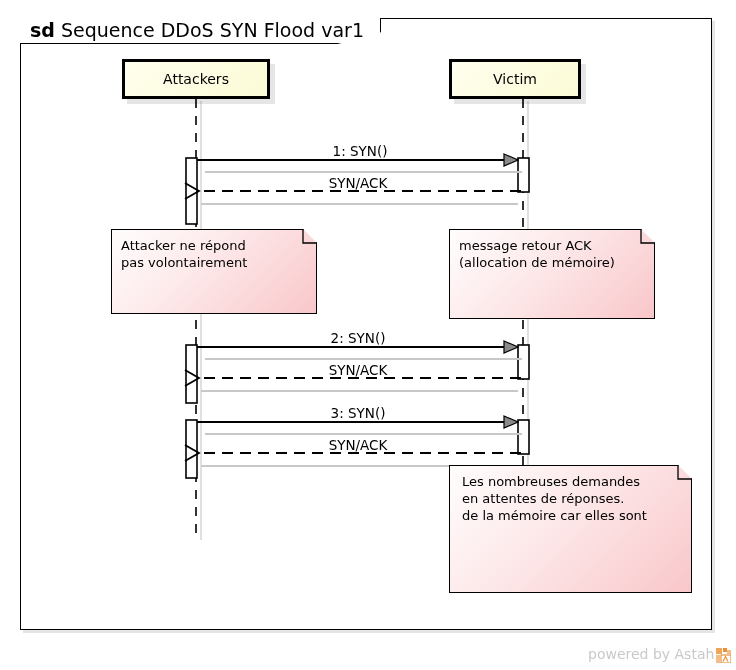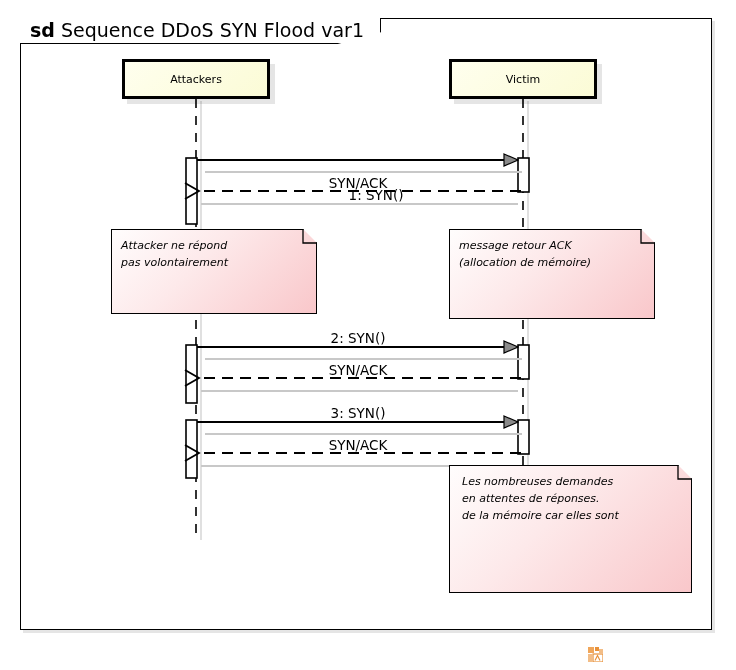--- a/index.html
+++ b/index.html
@@ -50,37 +50,36 @@
 
   
   .lifeline-head {
     box-sizing: border-box;
     border: 3px solid #000000;
     background: linear-gradient(135deg, #ffffee 0%, #fbfbd6 100%);
     box-shadow: 5px 5px 0 0 rgba(0,0,0,0.10);
     display: flex;
     align-items: center;
     justify-content: center;
-    font-size: 11px;
+    font-size: 14px;
     color: #000000;
   }
 
   
   .note {
     box-sizing: border-box;
     border: 1.4px solid #000000;
     background: linear-gradient(135deg, #fffdfd 0%, #fde9ea 42%, #f9c7ca 100%);
     box-shadow: 5px 5px 0 0 rgba(0,0,0,0.09);
     -webkit-clip-path: polygon(0 0, calc(100% - 14px) 0, 100% 14px, 100% 100%, 0 100%);
     clip-path: polygon(0 0, calc(100% - 14px) 0, 100% 14px, 100% 100%, 0 100%);
     padding: 7px 9px;
-    font-size: 11px;
+    font-size: 13px;
     line-height: 17px;
     color: #000000;
-    font-style: italic;
   }
   .note-fold {
     pointer-events: none;
   }
   .note-line { white-space: pre; }
 
   
   .msg-label {
     font-size: 13.5px;
     color: #000000;
@@ -176,25 +175,25 @@
 
     <g>
       <line x1="520" y1="459" x2="203" y2="459" stroke="#c8c8c8" stroke-width="2" transform="translate(-2,7)"></line>
       <line x1="521" y1="453" x2="199" y2="453" stroke="#000000" stroke-width="1.8" stroke-dasharray="11 7" marker-end="url(#mk-return)"></line>
     </g>
   </svg>
 
   <div class="lifeline-head abs" style="left:122px; top:59px; width:148px; height:40px;">
     <span>Attackers</span>
   </div>
-  <div class="lifeline-head abs" style="left:449px; top:59px; width:148px; height:40px;">
+  <div class="lifeline-head abs" style="left:449px; top:59px; width:132px; height:40px;">
     <span>Victim</span>
   </div>
 
-  <div class="msg-label abs" style="left:276px; top:143px; width:200px;margin-top:44px;">1: SYN()</div>
+  <div class="msg-label abs" style="left:260px; top:143px; width:200px;">1: SYN()</div>
   <div class="msg-label abs" style="left:258px; top:175px; width:200px;">SYN/ACK</div>
 
   <div class="msg-label abs" style="left:258px; top:330px; width:200px;">2: SYN()</div>
   <div class="msg-label abs" style="left:258px; top:362px; width:200px;">SYN/ACK</div>
 
   <div class="msg-label abs" style="left:258px; top:405px; width:200px;">3: SYN()</div>
   <div class="msg-label abs" style="left:258px; top:437px; width:200px;">SYN/ACK</div>
 
   <div class="note abs" style="left:111px; top:229px; width:206px; height:85px;">
     <div class="note-line">Attacker ne répond</div>
@@ -215,20 +214,21 @@
   <div class="note abs" style="left:449px; top:465px; width:243px; height:128px;padding-left:12px;">
     <div class="note-line">Les nombreuses demandes</div>
     <div class="note-line">en attentes de réponses.</div>
     <div class="note-line">de la mémoire car elles sont</div>
   </div>
   <svg class="abs note-fold" style="left:449px; top:465px;" width="243" height="128">
     <path d="M229,0 L229,14 L243,14" fill="none" stroke="#000000" stroke-width="1.3"></path>
   </svg>
 
   <div id="watermark" class="abs">
+    <span>powered by Astah</span>
     <span class="logo">
       <svg width="15" height="15" viewBox="0 0 15 15">
         <rect x="0" y="0" width="6" height="6" fill="#f0a65a"></rect>
         <rect x="7" y="0" width="4" height="4" fill="#e8913a"></rect>
         <rect x="11" y="2" width="4" height="4" fill="#f3bd86"></rect>
         <rect x="0" y="7" width="4" height="8" fill="#f3bd86"></rect>
         <rect x="5" y="7" width="10" height="8" fill="#ffffff" stroke="#e8913a" stroke-width="1.2"></rect>
         <path d="M7,13.5 L9.5,8.5 L12,13.5" fill="none" stroke="#e8913a" stroke-width="1.2"></path>
       </svg>
     </span>

